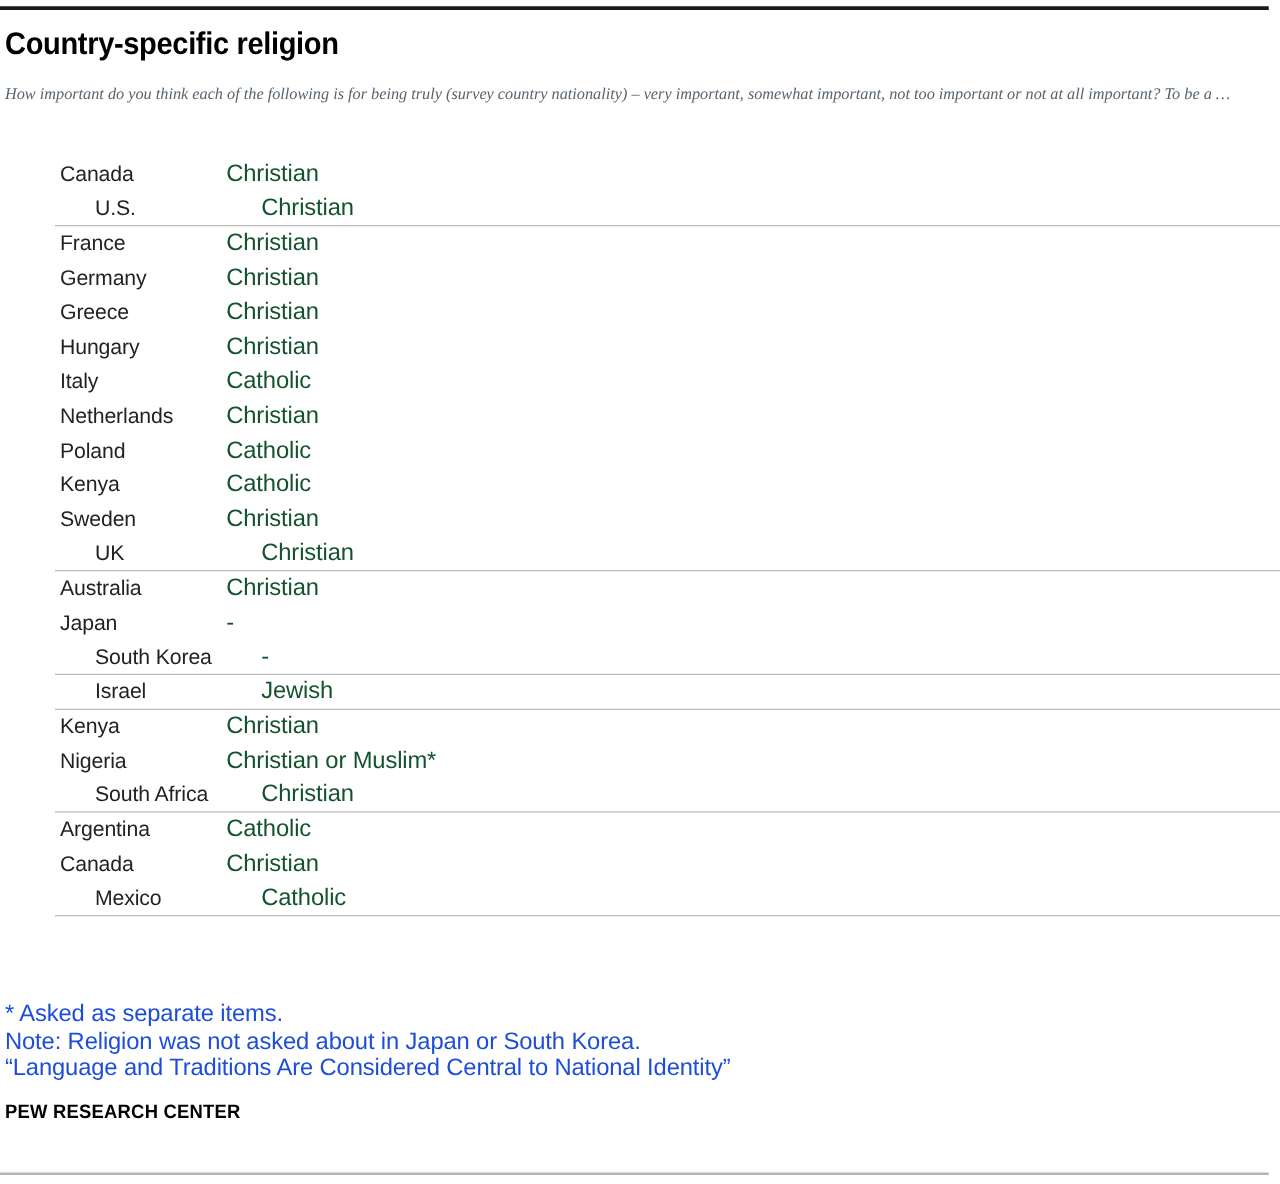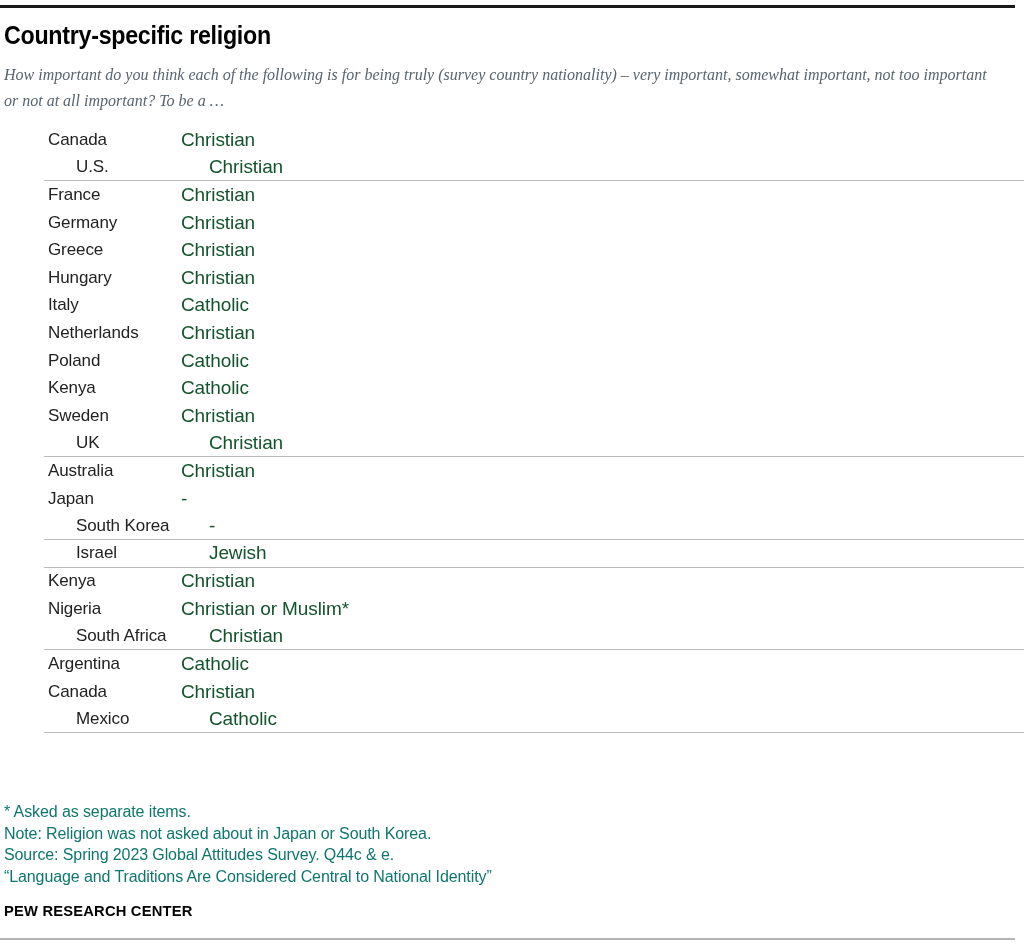--- a/index.html
+++ b/index.html
@@ -57,21 +57,21 @@
     transform-origin: left center;
   }
 
   .subtitle {
     position: absolute;
     left: 4px;
     top: 62px;
     width: 1000px;
     font-family: "Liberation Serif", "DejaVu Serif", serif;
     font-style: italic;
-    font-size: 16px;
+    font-size: 13px;
     line-height: 26px;
     color: #57646f;
   }
 
   
   .table {
     position: absolute;
     left: 0;
     top: 126px;
     width: 1015px;
@@ -104,23 +104,23 @@
   }
 
   
   .footer {
     position: absolute;
     left: 4px;
     top: 801px;
     width: 1000px;
   }
   .note {
-    font-size: 16px;
+    font-size: 19px;
     line-height: 21.6px;
-    color: #0f766e;
+    color: #1d4ed8;
     letter-spacing: -0.1px;
   }
   .brand {
     margin-top: 15px;
     font-family: "Liberation Sans Narrow", "Liberation Sans", sans-serif;
     font-weight: bold;
     font-size: 15.5px;
     color: #000000;
     letter-spacing: 0.2px;
     transform: scaleX(0.95);
@@ -225,20 +225,19 @@
       </div>
       <div class="row group-end">
         <div class="cell-country">Mexico</div>
         <div class="cell-value">Catholic</div>
       </div>
     </div>
 
   <div class="footer">
     <div class="note">* Asked as separate items.</div>
     <div class="note">Note: Religion was not asked about in Japan or South Korea.</div>
-    <div class="note">Source: Spring 2023 Global Attitudes Survey. Q44c &amp; e.</div>
     <div class="note">“Language and Traditions Are Considered Central to National Identity”</div>
     <div class="brand">PEW RESEARCH CENTER</div>
   </div>
 
   <div class="bottom-rule"></div>
 
 </div>
 
 </body></html>

